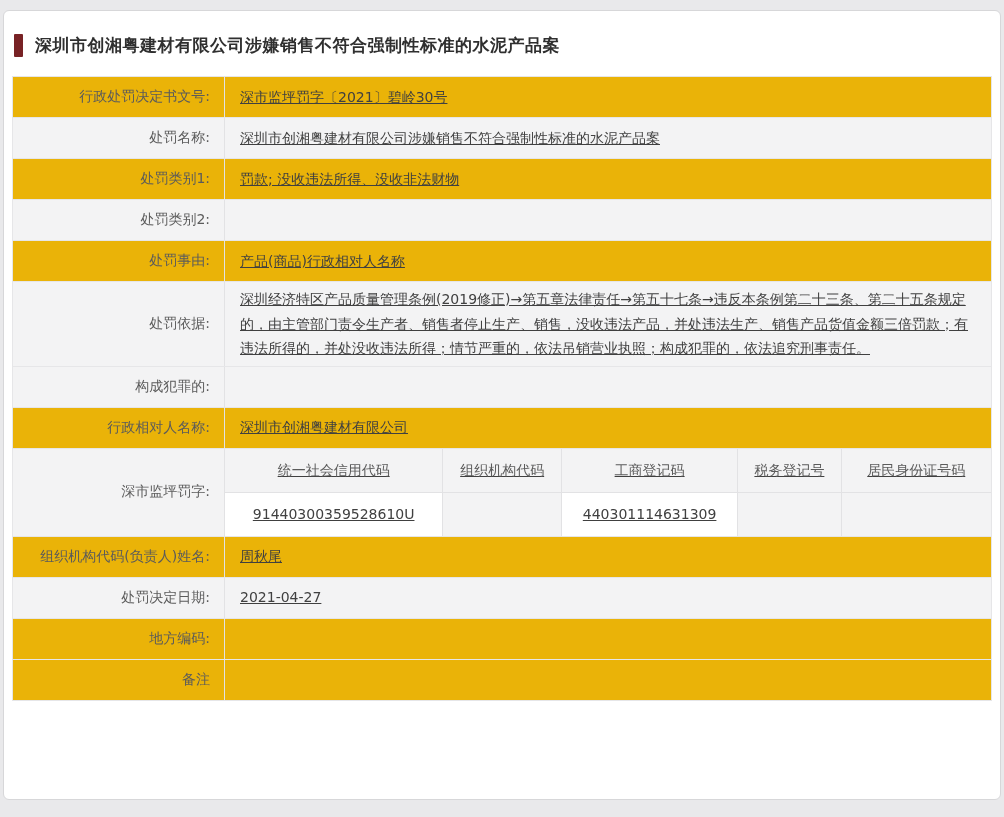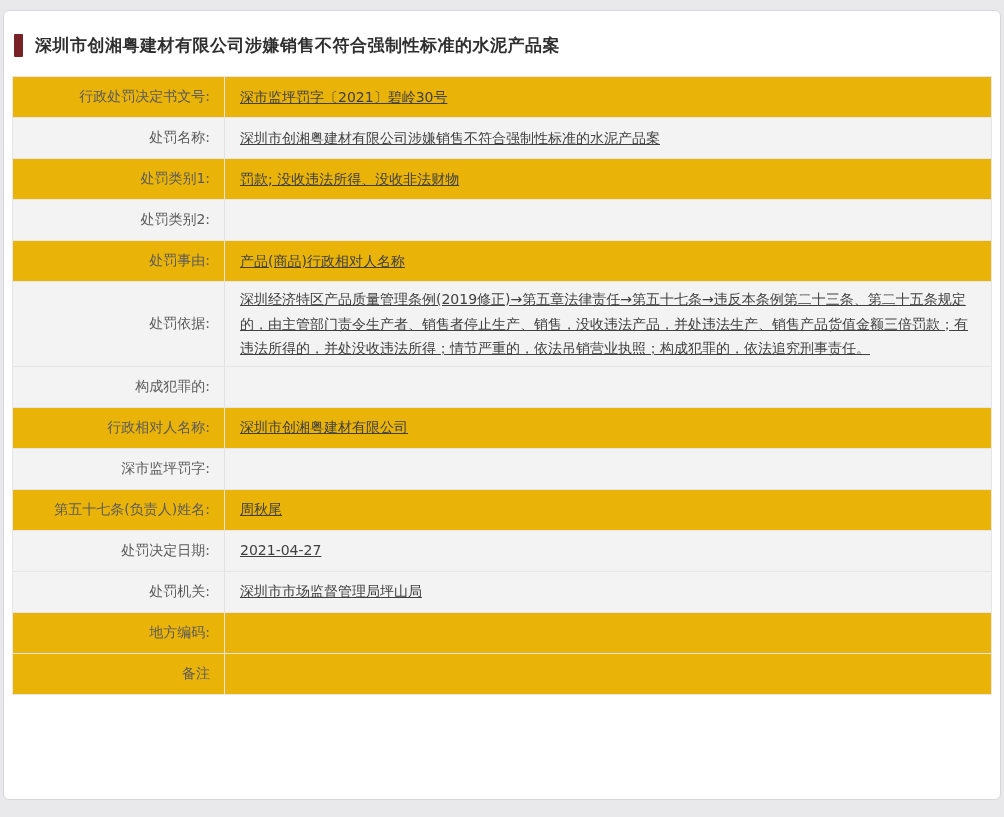--- a/index.html
+++ b/index.html
@@ -155,36 +155,50 @@
         <div class="label-cell">构成犯罪的:</div>
       </div>
 
       <div class="row">
         <div class="label-cell">行政相对人名称:</div>
         <div class="value-cell">深圳市创湘粤建材有限公司</div>
       </div>
 
       <div class="row alt row-codes">
         <div class="label-cell">深市监坪罚字:</div>
-      </div>
-
-      <div class="row">
-        <div class="label-cell">第五十七条(负责人)姓名:</div>
+        <div class="value-cell">
+          <div class="codes-grid">
+            <div class="codes-row codes-head">
+              <div class="codes-cell c1">统一社会信用代码</div>
+              <div class="codes-cell c2">组织机构代码</div>
+              <div class="codes-cell c3">工商登记码</div>
+              <div class="codes-cell c4">税务登记号</div>
+              <div class="codes-cell c5">居民身份证号码</div>
+            </div>
+            <div class="codes-row codes-vals">
+              <div class="codes-cell c1 filled">91440300359528610U</div>
+              <div class="codes-cell c2"></div>
+              <div class="codes-cell c3 filled">440301114631309</div>
+              <div class="codes-cell c4"></div>
+              <div class="codes-cell c5"></div>
+            </div>
+          </div>
+        </div>
+      </div>
+
+      <div class="row">
+        <div class="label-cell">组织机构代码(负责人)姓名:</div>
         <div class="value-cell">周秋尾</div>
       </div>
 
       <div class="row alt">
         <div class="label-cell">处罚决定日期:</div>
         <div class="value-cell">2021-04-27</div>
       </div>
 
-      <div class="row alt">
-        <div class="label-cell">处罚机关:</div>
-        <div class="value-cell">深圳市市场监督管理局坪山局</div>
-      </div>
 
       <div class="row">
         <div class="label-cell">地方编码:</div>
         <div class="value-cell"></div>
       </div>
 
 
       <div class="row">
         <div class="label-cell">备注</div>
         <div class="value-cell"></div>

